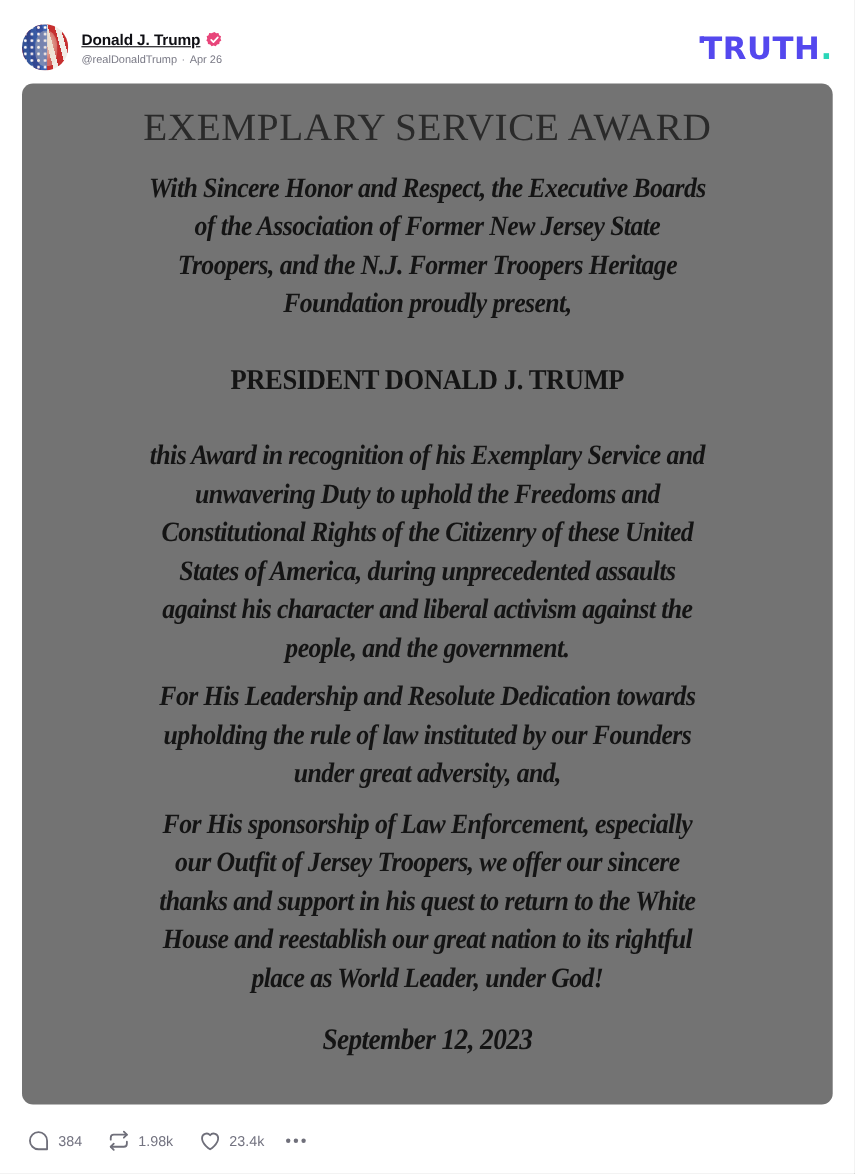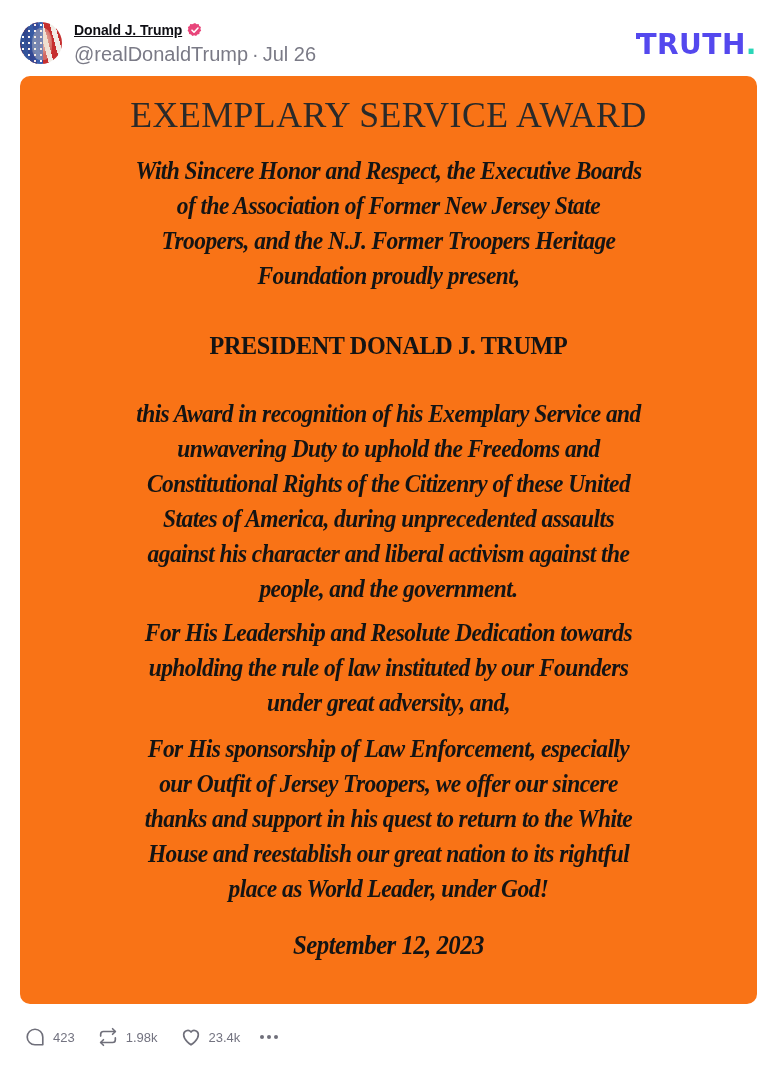--- a/index.html
+++ b/index.html
@@ -23,34 +23,34 @@
       opacity: 0.9; border-radius: 50% 0 0 50%;
     }
     .avatar::after {
       content: ""; position: absolute; left: 12px; top: 6px; width: 20px; height: 32px;
       border-radius: 45% 45% 40% 40%; background: rgba(235,215,195,0.35);
     }
     .author { margin-left: 12px; display: flex; flex-direction: column; justify-content: center; }
     .name-row { display: flex; align-items: center; height: 20px; text-decoration: underline; }
     .display-name { font-weight: 700; font-size: 14px; color: #0f0f14; letter-spacing: -0.1px; }
     .verified { width: 16px; height: 16px; margin-left: 5px; display: inline-block; }
-    .meta-row { margin-top: 3px; font-size: 20px; color: #7a7a86; display: flex; align-items: center; }
+    .meta-row { margin-top: 3px; font-size: 10px; color: #7a7a86; display: flex; align-items: center; }
     .meta-sep { margin: 0 4px; }
 
     .brand-logo {
       position: absolute; top: 28px; right: 20px; height: 28px;
       font-family: "DejaVu Sans", "Liberation Sans", sans-serif; font-weight: 900;
       font-size: 28px; color: #5448ee; letter-spacing: 0.5px; display: flex; align-items: baseline;
     }
     .brand-dot { color: #2ad6b8; }
     .brand-tick { position: absolute; left: -1px; top: 5px; width: 4px; height: 6px; background: #5448ee; }
 
     .attachment {
       position: absolute; top: 76px; left: 20px; width: 737px; height: 928px;
-      background: #f97316; border-radius: 10px; overflow: hidden;
+      background: #737373; border-radius: 10px; overflow: hidden;
     }
     .doc {
       position: absolute; left: 0; top: 0; width: 100%; height: 100%;
       font-family: "Liberation Serif", "DejaVu Serif", serif; color: #141414; text-align: center;
     }
     .doc-title {
       position: absolute; top: 20px; left: 0; right: 0;
       font-size: 35px; font-weight: 400; letter-spacing: 0.5px; color: #2a2a2a;
       transform: scaleX(1.02);
     }
@@ -89,21 +89,21 @@
     <div class="name-row">
       <span class="display-name">Donald J. Trump</span>
       <svg class="verified" viewBox="0 0 24 24">
         <path fill="#e8457a" d="M12 1.5l2.4 1.8 3-.2.9 2.9 2.6 1.6-.8 2.9 1.2 2.8-2.4 1.8-.4 3-3 .5-1.9 2.4-2.8-1.1-2.8 1.1-1.9-2.4-3-.5-.4-3L.9 13.3l1.2-2.8-.8-2.9L3.9 6l.9-2.9 3 .2z"></path>
         <path d="M7.5 12.3l3 3 6-6.3" fill="none" stroke="#ffffff" stroke-width="2.4" stroke-linecap="round" stroke-linejoin="round"></path>
       </svg>
     </div>
     <div class="meta-row">
       <span>@realDonaldTrump</span>
       <span class="meta-sep">·</span>
-      <span>Jul 26</span>
+      <span>Apr 26</span>
     </div>
   </div>
 </header>
 
 <div class="brand-logo">
   <span class="brand-tick"></span>
   <span>TRUTH</span>
     <span class="brand-dot">.</span>
 </div>
 
@@ -145,21 +145,21 @@
 
     <div class="doc-date">September 12, 2023</div>
   </div>
 </section>
 
 <footer class="action-bar">
   <div class="action">
     <svg viewBox="0 0 24 24" fill="none" stroke="#6f6f7a" stroke-width="1.8" stroke-linejoin="round">
       <path d="M12 3.5a8.5 8.5 0 1 0 0 17h8.5v-8.5A8.5 8.5 0 0 0 12 3.5z"></path>
     </svg>
-    <span class="action-count">423</span>
+    <span class="action-count">384</span>
   </div>
   <div class="action">
     <svg viewBox="0 0 24 24" fill="none" stroke="#6f6f7a" stroke-width="1.8" stroke-linecap="round" stroke-linejoin="round">
       <path d="M4 11V9a3 3 0 0 1 3-3h13"></path>
       <path d="M17 3l3 3-3 3"></path>
       <path d="M20 13v2a3 3 0 0 1-3 3H4"></path>
       <path d="M7 21l-3-3 3-3"></path>
     </svg>
     <span class="action-count">1.98k</span>
   </div>

